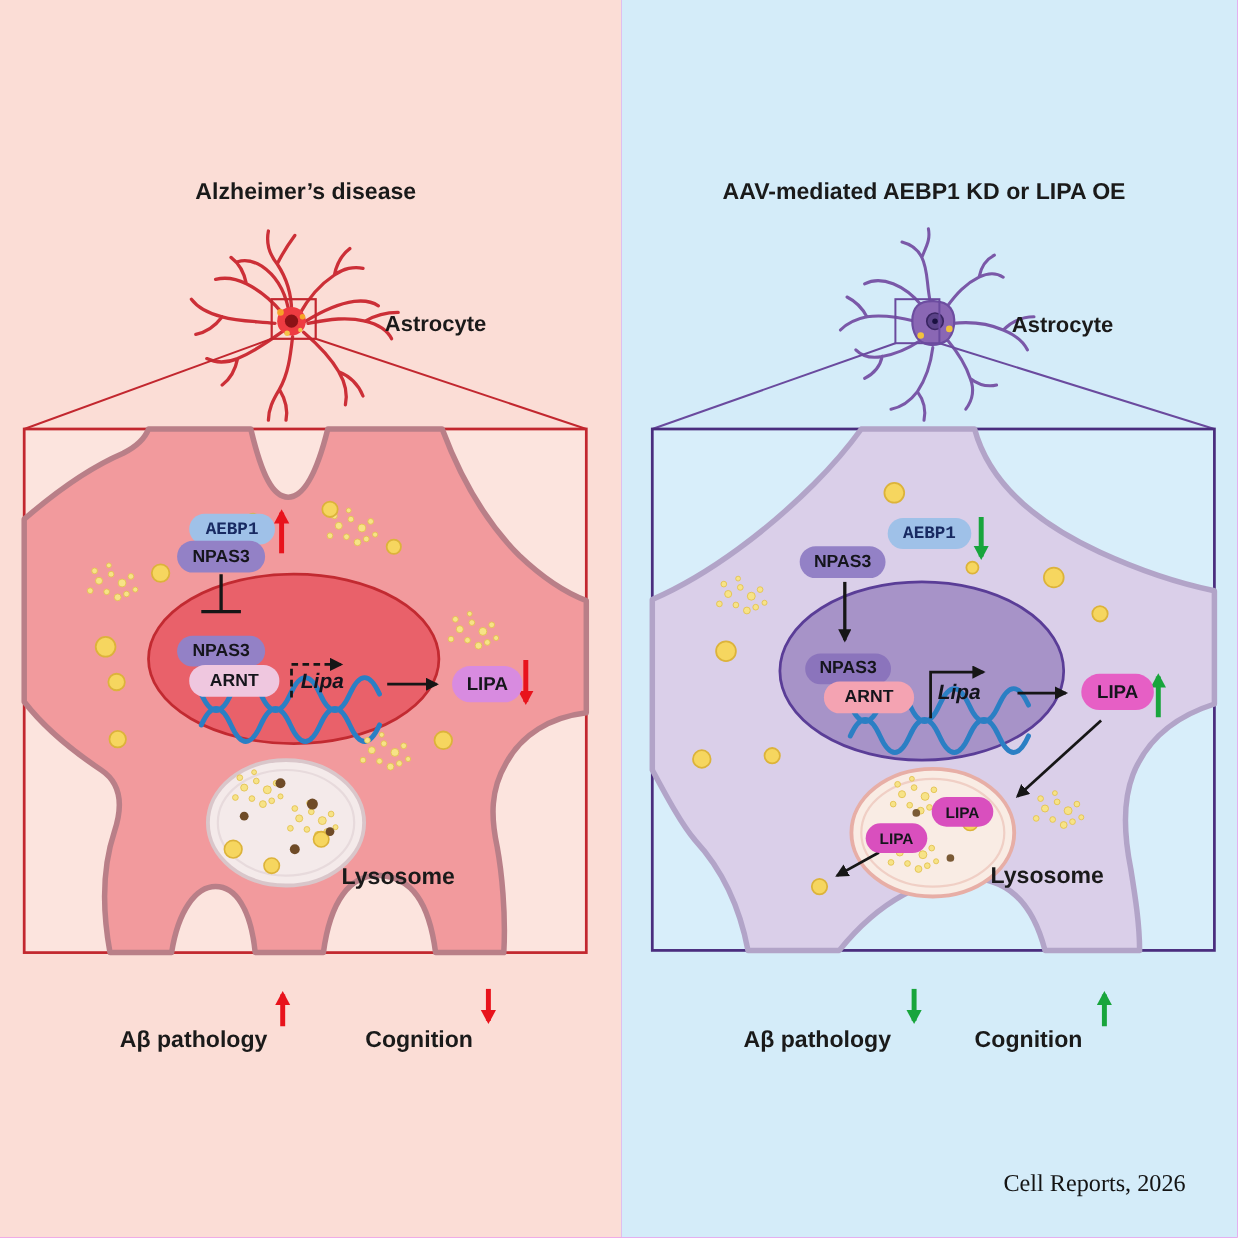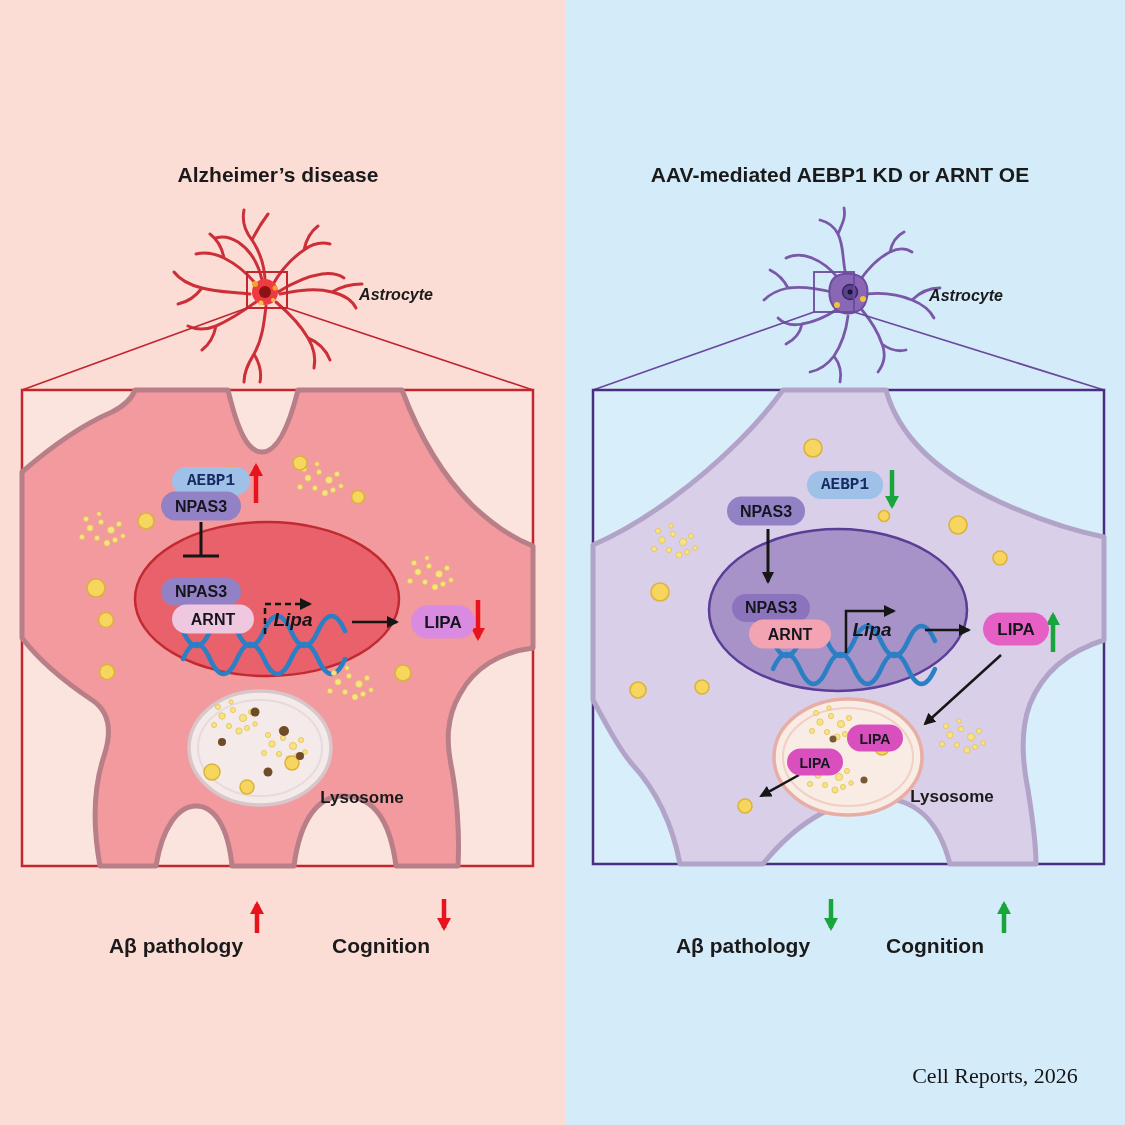--- a/index.html
+++ b/index.html
@@ -4,22 +4,22 @@
 <style>
   html,body{margin:0;padding:0;}
   body{font-family:"Liberation Sans", sans-serif;}
   .stage{position:relative;width:1125px;height:1125px;overflow:hidden;background:#d946ef;}
   .half{position:absolute;top:0;height:1125px;}
   .half.left{left:0;width:565px;background:#fbddd6;}
   .half.right{left:565px;width:560px;background:#d4ecf9;}
   svg.overlay{position:absolute;left:0;top:0;width:1125px;height:1125px;}
   .label{position:absolute;transform:translate(-50%,-50%);font-weight:700;color:#1a1a1a;white-space:nowrap;}
   .title{font-size:21px;}
-  .cellname{font-size:16px;font-style:italic;}
-  .organelle{font-size:17px;text-align:right;}
+  .cellname{font-size:20px;}
+  .organelle{font-size:21px;text-align:right;}
   .outcome{font-size:21px;margin-top:32px;}
   .gene-italic{font-style:italic;font-weight:700;font-size:19px;color:#14141c;}
   .credit{position:absolute;transform:translate(-50%,-50%);font-size:22px;color:#141414;font-weight:400;white-space:nowrap;font-family:Liberation Serif, serif;}
   .pill{position:absolute;transform:translate(-50%,-50%);border-radius:999px;
         display:flex;align-items:center;justify-content:center;
         font-weight:700;color:#15151c;white-space:nowrap;line-height:1;}
   .pill.navy{color:#182a62;font-family:Liberation Mono, monospace;}
 </style>
 </head>
 <body>
@@ -232,21 +232,21 @@
     <line x1="925" y1="630" x2="969" y2="630" stroke="#161616" stroke-width="2.5" marker-end="url(#ah-k)"></line>
     <line x1="1053" y1="652" x2="1053" y2="615" stroke="#18a53c" stroke-width="4.5" marker-end="url(#ah-g)"></line>
     <line x1="1001" y1="655" x2="925" y2="724" stroke="#161616" stroke-width="2.5" marker-end="url(#ah-k)"></line>
     <line x1="799" y1="775" x2="761" y2="796" stroke="#161616" stroke-width="2.5" marker-end="url(#ah-k)"></line>
 
     <line x1="831" y1="899" x2="831" y2="928" stroke="#18a53c" stroke-width="4.5" marker-end="url(#ah-g)"></line>
     <line x1="1004" y1="933" x2="1004" y2="904" stroke="#18a53c" stroke-width="4.5" marker-end="url(#ah-g)"></line>
   </svg>
 
   <div class="label title" style="left:278px;top:175px;">Alzheimer’s disease</div>
-  <div class="label title" style="left:840px;top:175px;">AAV-mediated AEBP1 KD or ARNT OE</div>
+  <div class="label title" style="left:840px;top:175px;">AAV-mediated AEBP1 KD or LIPA OE</div>
 
   <div class="label cellname" style="left:396px;top:295px;">Astrocyte</div>
   <div class="label cellname" style="left:966px;top:296px;">Astrocyte</div>
 
   <div class="pill navy" style="left:211px;top:481px;width:78px;height:28px;background:#9fc1e8;font-size:16px;">AEBP1</div>
   <div class="pill" style="left:201px;top:506px;width:80px;height:29px;background:#9381c6;font-size:16px;">NPAS3</div>
   <div class="pill" style="left:201px;top:592px;width:80px;height:28px;background:#9381c6;font-size:16px;">NPAS3</div>
   <div class="pill" style="left:213px;top:619px;width:82px;height:29px;background:#efc7df;font-size:16px;">ARNT</div>
   <div class="pill" style="left:443px;top:622px;width:64px;height:33px;background:#d88be0;font-size:17px;">LIPA</div>
   <div class="label gene-italic" style="left:293px;top:620px;">Lipa</div>

